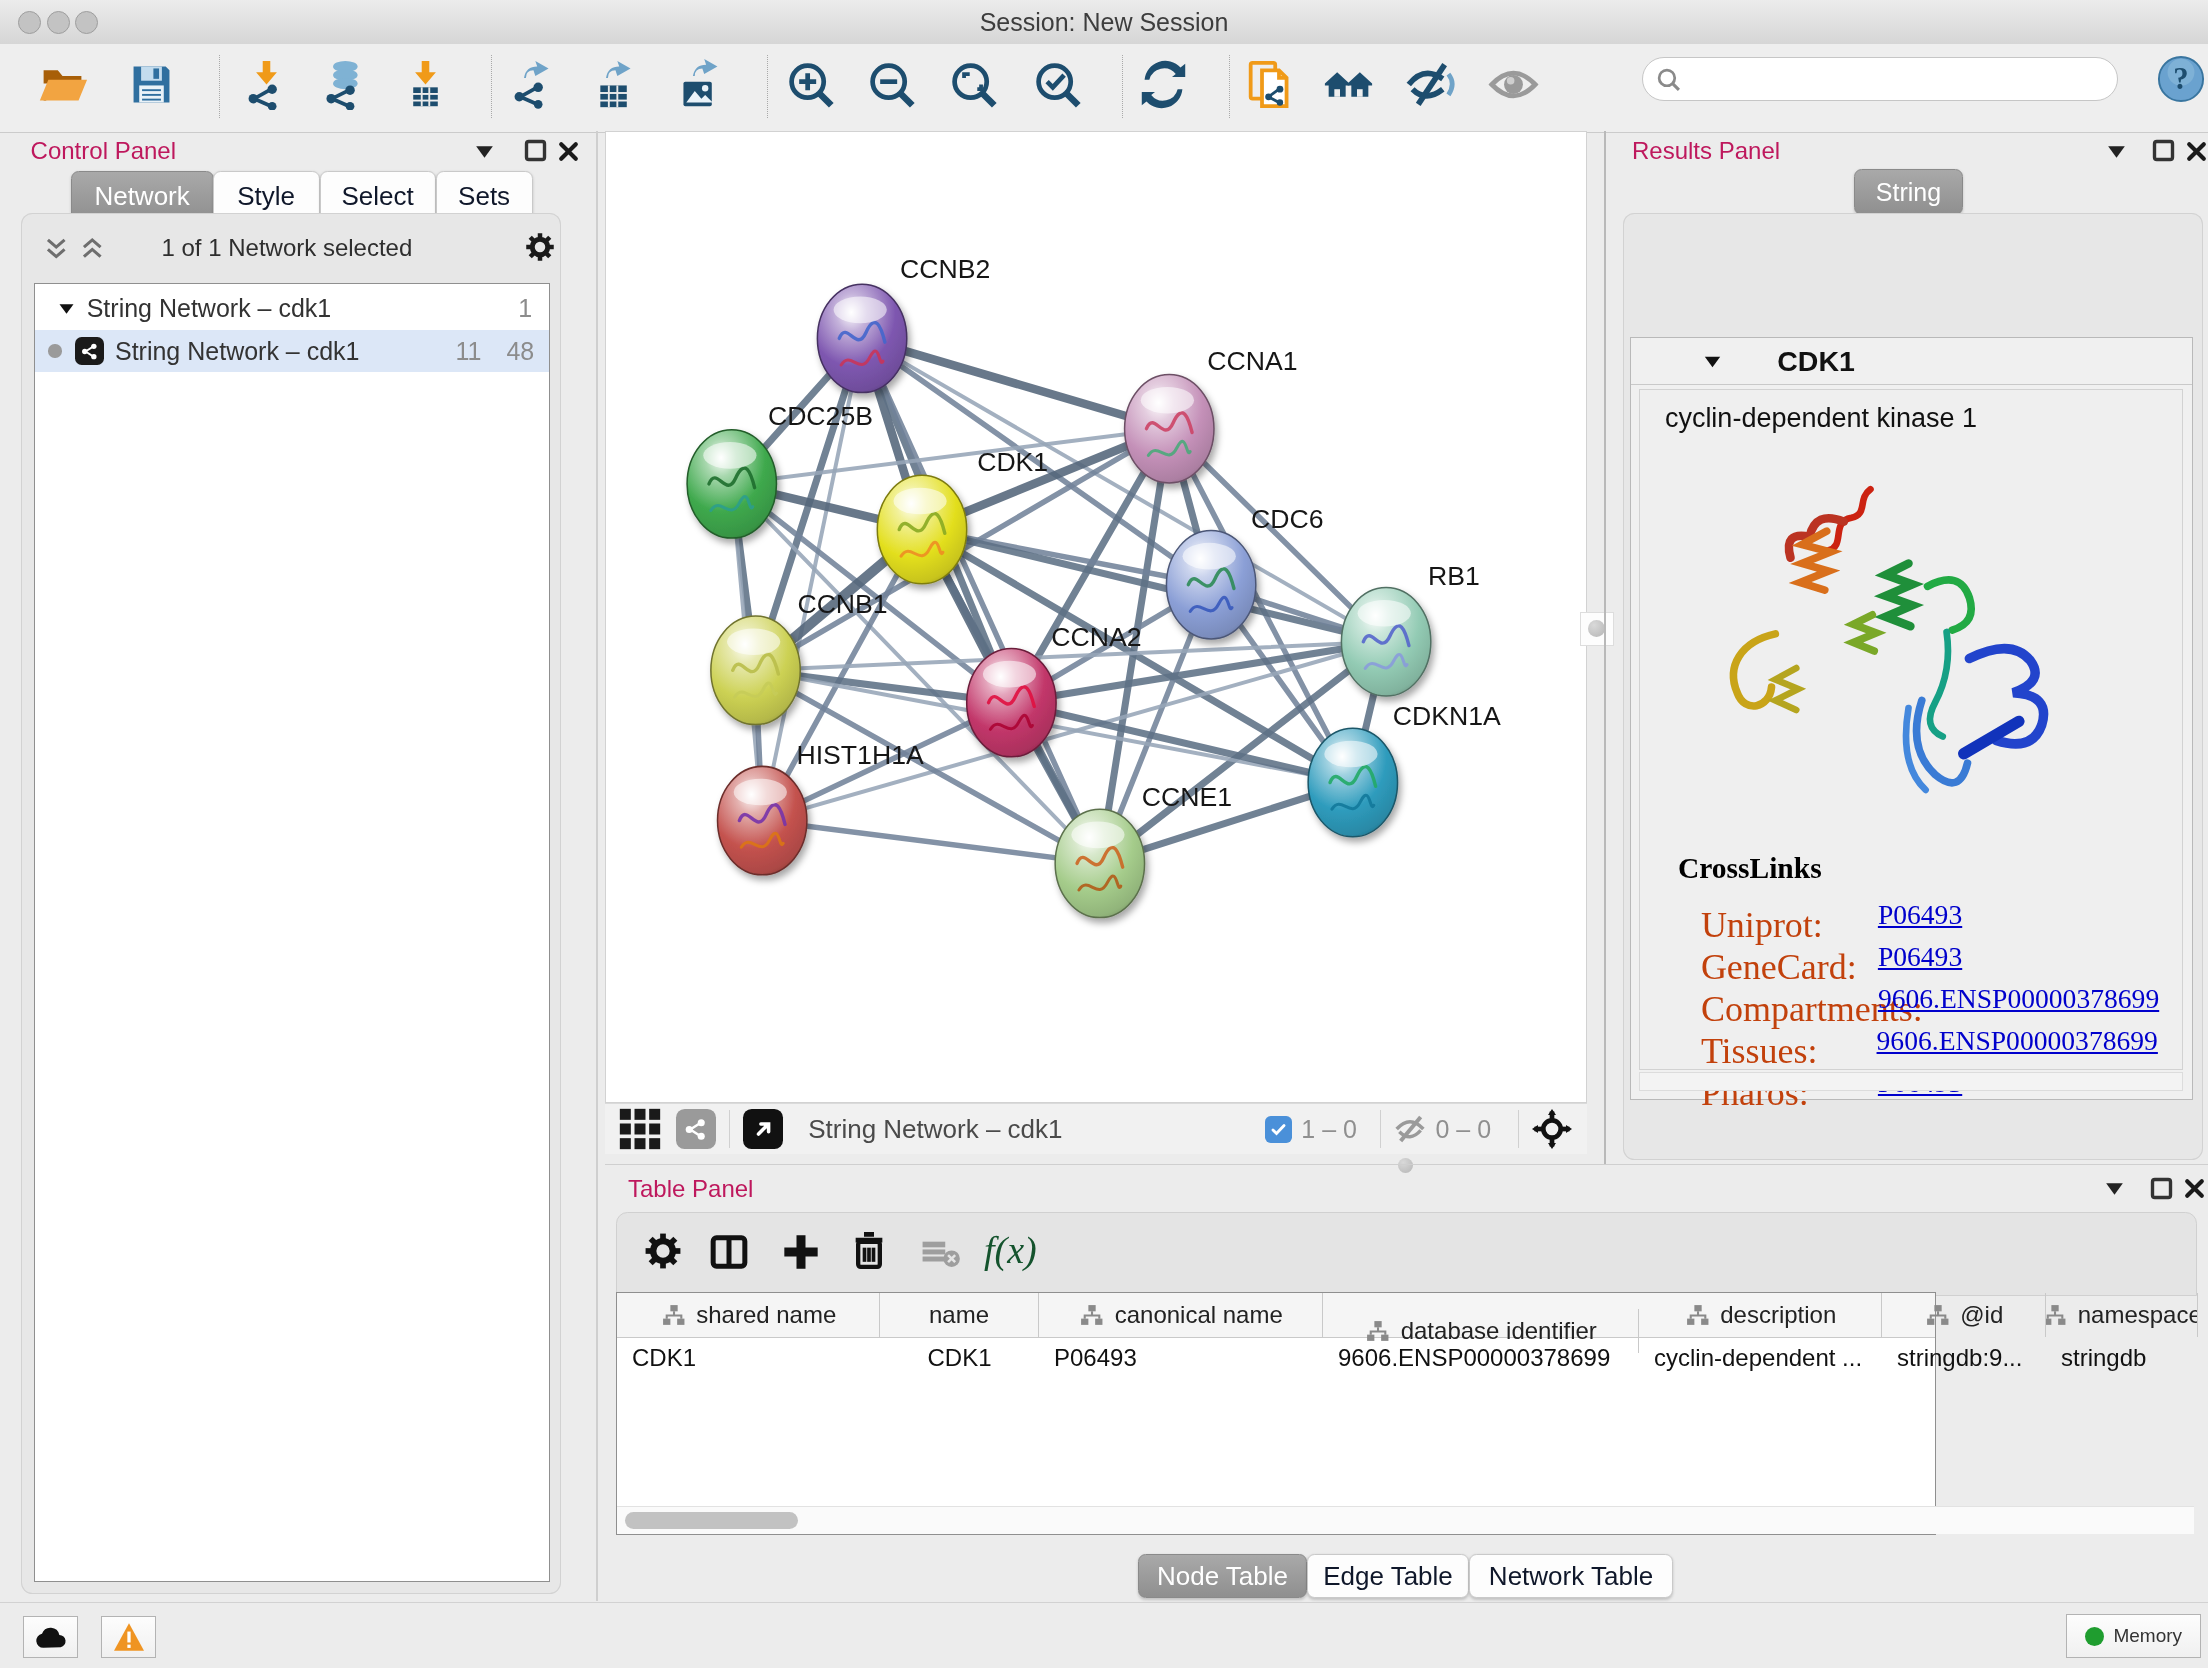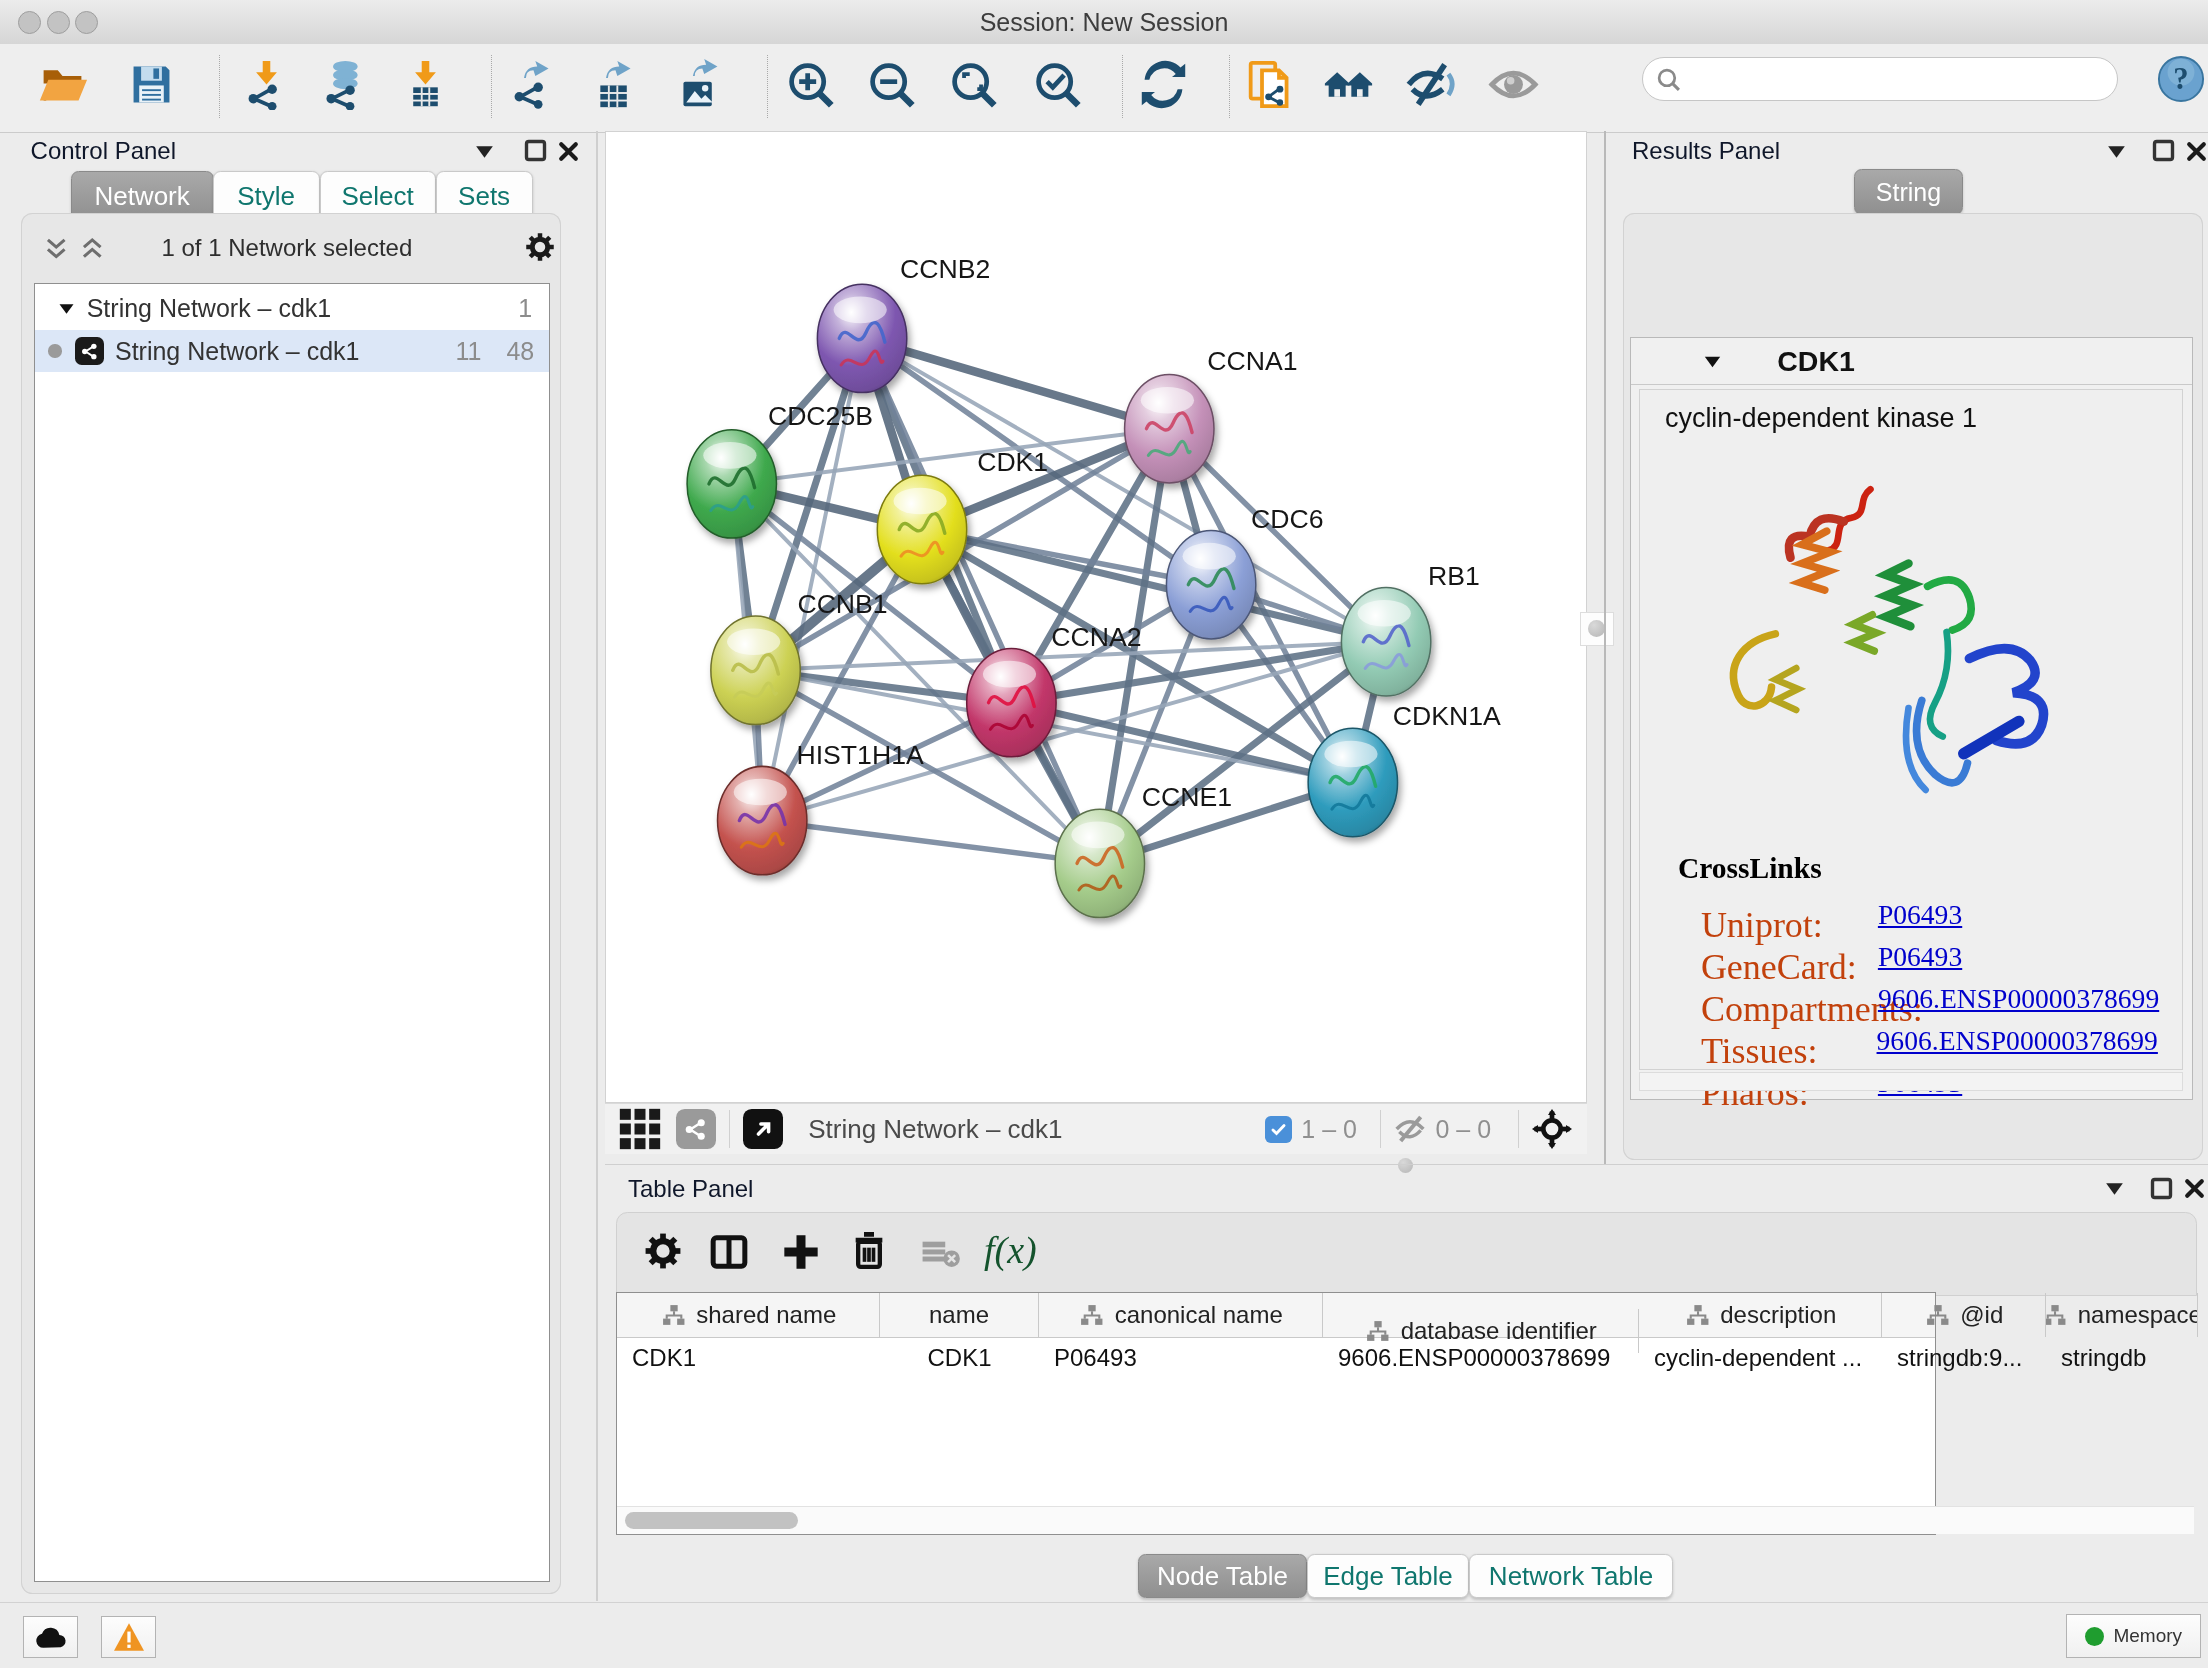--- a/index.html
+++ b/index.html
@@ -14,23 +14,23 @@
     font-size:25px;font-weight:500;color:#3d3d3d;}
   
   .toolbar{left:0;top:44px;width:2208px;height:88px;background:#eeeeee;border-bottom:1.9px solid #cbcbcb;}
   .tb-sep{top:11.4px;width:0;height:63px;border-left:1.9px dotted #a9a9a9;}
   .tb-ic{width:51px;height:51px;top:15px;}
   .searchbox{left:1642px;top:13.3px;width:476px;height:44px;background:#fff;border:1.9px solid #c6c6c6;
     border-radius:23px;display:flex;align-items:center;padding-left:13.3px;box-sizing:border-box;}
   .searchbox input{border:none;outline:none;font-size:23px;width:399px;background:transparent;
     font-family:"Liberation Sans",sans-serif;}
   
-  .panel-title{font-size:24px;color:#0f172a;}
+  .panel-title{font-size:24px;color:#be185d;}
   .hdr-ic{width:28.5px;height:28.5px;}
-  .tab{height:48px;line-height:48px;text-align:center;font-size:26px;background:#fdfdfd;color:#0f766e;
+  .tab{height:48px;line-height:48px;text-align:center;font-size:26px;background:#fdfdfd;color:#0f172a;
     border:1px solid #c9c9c9;border-radius:7.6px;box-shadow:0 1.9px 2.9px rgba(0,0,0,.18);}
   .tab.sel{background:linear-gradient(#a9a9a9,#8f8f8f);color:#fff;border-color:#8a8a8a;}
   .graybox{background:#e7e7e7;border-radius:11.4px;box-shadow:0 0 0 1px #d2d2d2 inset;}
   
   .treebox{background:#fff;border:1.9px solid #8f8f8f;}
   .tree-row{left:0;width:100%;height:42px;display:flex;align-items:center;font-size:25px;}
   .tree-row.sel{background:#dce7f7;}
   .cnt{color:#8c8c8c;}
   .badge-share{width:28.5px;height:28.5px;background:#1a1a1a;border-radius:6.7px;display:flex;
     align-items:center;justify-content:center;}

